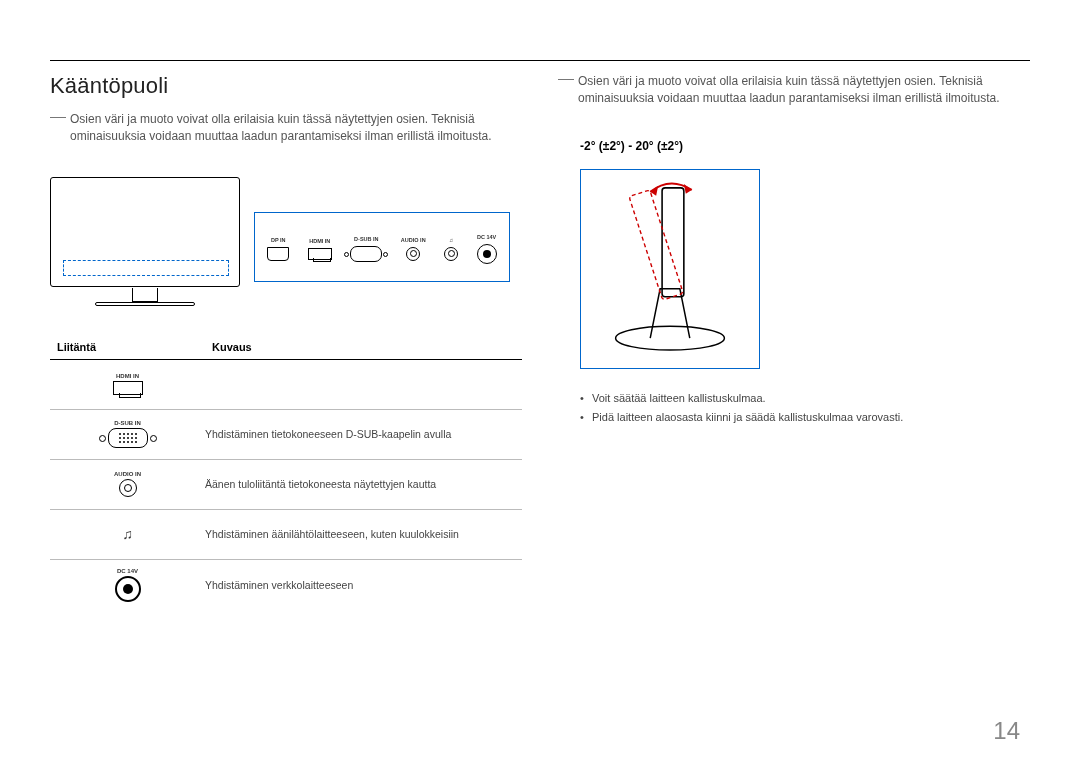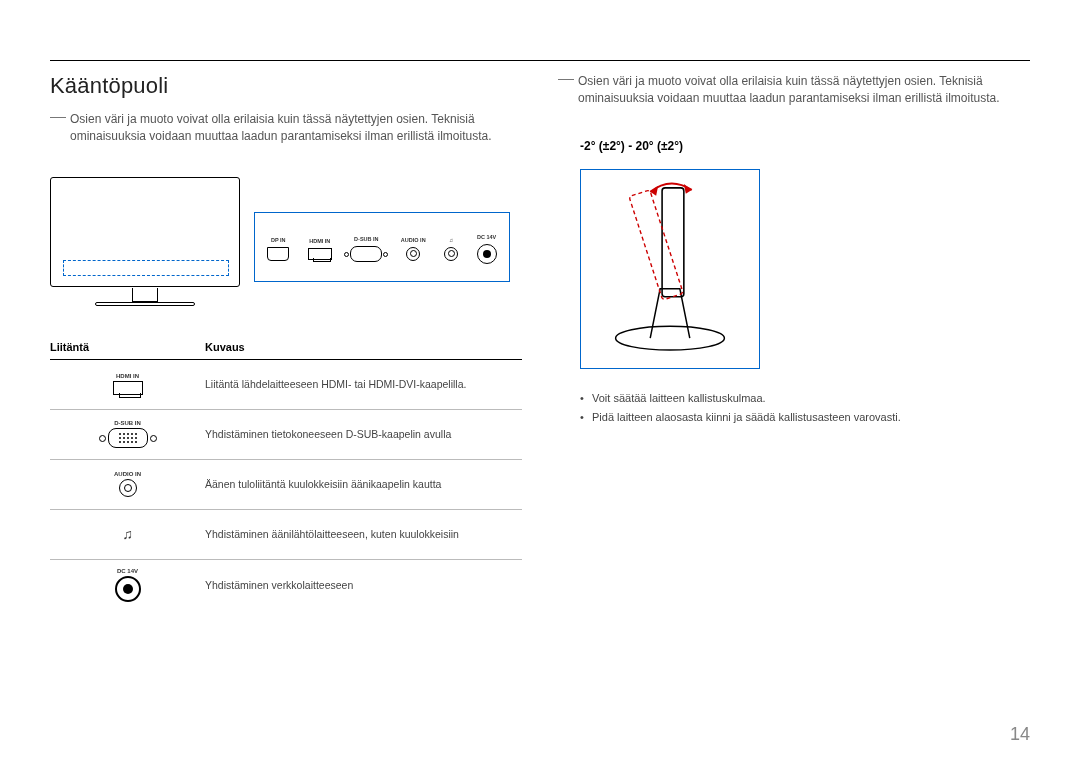--- a/index.html
+++ b/index.html
@@ -109,21 +109,21 @@
     width: 100%;
     font-size: 11px;
   }
   .thead {
     display:flex;
     font-weight:700;
     border-bottom:1px solid #000;
     padding-bottom:6px;
     color:#000;
   }
-  .th1 { width: 155px; }
+  .th1 { width: 155px; margin-left: 7px; }
   .trow {
     display:flex;
     align-items:center;
     border-bottom:1px solid #bbb;
     min-height:50px;
     padding:6px 0;
   }
   .trow .icon-cell {
     width:155px;
     display:flex;
@@ -154,22 +154,22 @@
   .tilt-box {
     width:180px;height:200px;border:1px solid #06c;margin-left:22px;
     position:relative; margin-bottom:20px;
   }
   .tilt-box svg{width:100%;height:100%;}
   .bullets { font-size:11px;color:#444;line-height:1.8;margin-left:22px;}
   .bullets li{list-style:none;position:relative;padding-left:12px;}
   .bullets li::before{content:"•";position:absolute;left:0;}
 
   .page-num {
-    position:absolute; bottom:18px; right:50px;
-    font-size:18px; color:#888;
+    position:absolute; bottom:18px; right:60px;
+    font-size:24px; color:#888;
   }
 </style>
 </head>
 <body>
 
 <div class="page-rule"></div>
 
 <div class="columns">
 
   <div class="col">
@@ -221,21 +221,20 @@
         <div class="th1">Liitäntä</div>
         <div>Kuvaus</div>
       </div>
 
 
       <div class="trow">
         <div class="icon-cell">
           <span class="plabel">HDMI IN</span>
           <div class="big-hdmi"></div>
         </div>
-        <div class="desc">Liitäntä lähdelaitteeseen HDMI- tai HDMI-DVI-kaapelilla.</div>
       </div>
 
       <div class="trow">
         <div class="icon-cell">
           <span class="plabel">D-SUB IN</span>
           <div class="big-vga">
             <div class="dots">
                 <span></span>
                 <span></span>
                 <span></span>
@@ -255,21 +254,21 @@
           </div>
         </div>
         <div class="desc">Yhdistäminen tietokoneeseen D-SUB-kaapelin avulla</div>
       </div>
 
       <div class="trow">
         <div class="icon-cell">
           <span class="plabel">AUDIO IN</span>
           <div class="big-jack"></div>
         </div>
-        <div class="desc">Äänen tuloliitäntä kuulokkeisiin äänikaapelin kautta</div>
+        <div class="desc">Äänen tuloliitäntä tietokoneesta näytettyjen kautta</div>
       </div>
 
       <div class="trow">
         <div class="icon-cell">
           <span class="big-hp">♫</span>
         </div>
         <div class="desc">Yhdistäminen äänilähtölaitteeseen, kuten kuulokkeisiin</div>
       </div>
 
       <div class="trow" style="border-bottom:none;">
@@ -303,18 +302,18 @@
         </g>
 
         <path d="M70 22 Q90 6 112 20" fill="none" stroke="#c00" stroke-width="2"></path>
         <polygon points="112,20 104,14 106,24" fill="#c00"></polygon>
         <polygon points="70,22 78,16 76,26" fill="#c00"></polygon>
       </svg>
     </div>
 
     <ul class="bullets">
       <li>Voit säätää laitteen kallistuskulmaa.</li>
-      <li>Pidä laitteen alaosasta kiinni ja säädä kallistusasteen varovasti.</li>
+      <li>Pidä laitteen alaosasta kiinni ja säädä kallistuskulmaa varovasti.</li>
     </ul>
   </div>
 </div>
 
 <div class="page-num">14</div>
 
 </body></html>

